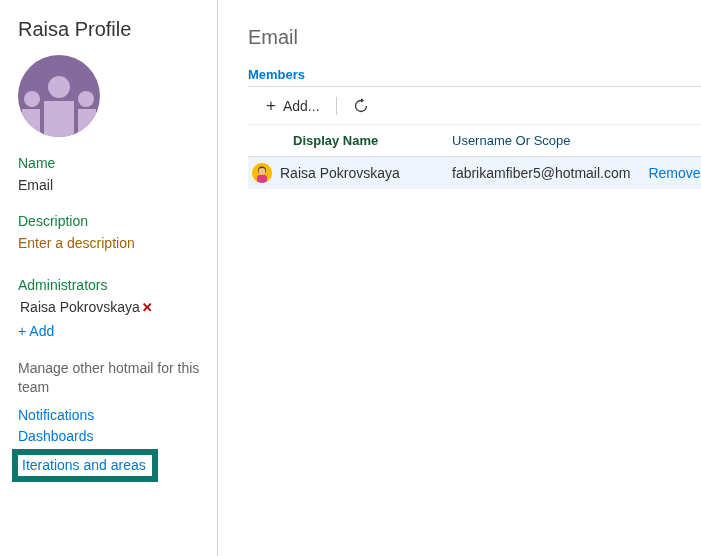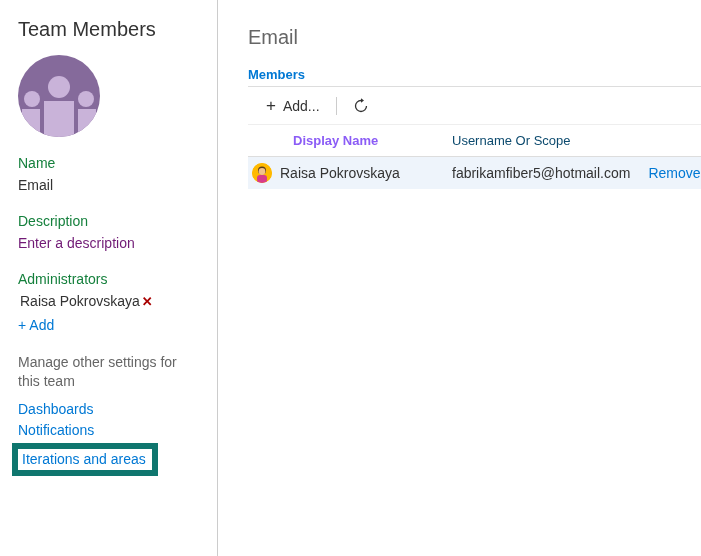--- a/index.html
+++ b/index.html
@@ -46,22 +46,22 @@
       color: #15803d;
       margin-bottom: 6px;
     }
     .field-value {
       font-size: 14px;
       color: #333;
       margin-bottom: 20px;
     }
     .field-placeholder {
       font-size: 14px;
-      color: #701a75;
-      margin-bottom: 20px;
+      color: #a16207;
+      margin-bottom: 26px;
     }
     .admin-row {
       display: flex;
       align-items: center;
       gap: 2px;
       margin-bottom: 8px;
       margin-left: 2px;
     }
     .admin-name { font-size: 14px; color: #333; }
     .x-icon { color: #a80000; font-weight: bold; font-size: 13px; cursor: pointer; }
@@ -125,21 +125,21 @@
       margin: 0 4px;
     }
     .plus-icon { font-size: 17px; line-height: 1; font-weight: 300; }
     .refresh-icon svg { display: block; }
     .table-header {
       display: flex;
       padding: 8px 10px 8px 4px;
       border-bottom: 1px solid #ddd;
       font-size: 13px;
     }
-    .col-display { flex: 0 0 200px; font-weight: 600; color: #8b5cf6; padding-left: 41px; }
+    .col-display { flex: 0 0 200px; font-weight: 600; color: #14532d; padding-left: 41px; }
     .col-user { flex: 1; color: #0c4a6e; }
     .col-action { flex: 0 0 70px; text-align: right; }
     .table-row {
       display: flex;
       align-items: center;
       padding: 6px 10px 6px 4px;
       background: #eef4fb;
       font-size: 14px;
     }
     .row-display {
@@ -159,21 +159,21 @@
       align-items: center;
       justify-content: center;
       overflow: hidden;
       flex-shrink: 0;
     }
   </style>
 </head>
 <body>
 
 <aside class="sidebar">
-  <h1>Team Members</h1>
+  <h1>Raisa Profile</h1>
 
   <div class="avatar-lg">
     <svg width="82" height="62" viewBox="0 0 82 62">
       <circle cx="41" cy="12" r="11" fill="#c9b3d9"></circle>
       <circle cx="14" cy="24" r="8" fill="#c9b3d9"></circle>
       <circle cx="68" cy="24" r="8" fill="#c9b3d9"></circle>
       <rect x="26" y="26" width="30" height="40" fill="#c9b3d9"></rect>
       <rect x="4" y="34" width="18" height="30" fill="#c9b3d9"></rect>
       <rect x="60" y="34" width="18" height="30" fill="#c9b3d9"></rect>
     </svg>
@@ -185,24 +185,24 @@
   <div class="field-label">Description</div>
   <div class="field-placeholder">Enter a description</div>
 
   <div class="field-label">Administrators</div>
   <div class="admin-row">
     <span class="admin-name">Raisa Pokrovskaya</span>
     <span class="x-icon">✕</span>
   </div>
   <span class="link add-link">+ Add</span>
 
-  <div class="settings-heading">Manage other settings for this team</div>
+  <div class="settings-heading">Manage other hotmail for this team</div>
   <div class="settings-links">
+    <span class="link">Notifications</span>
     <span class="link">Dashboards</span>
-    <span class="link">Notifications</span>
     <span class="highlight-box">
       <span class="link" style="margin-bottom:0">Iterations and areas</span>
     </span>
   </div>
 </aside>
 
 <main class="main">
   <div class="main-title">Email</div>
   <div class="members-label">Members</div>
 

